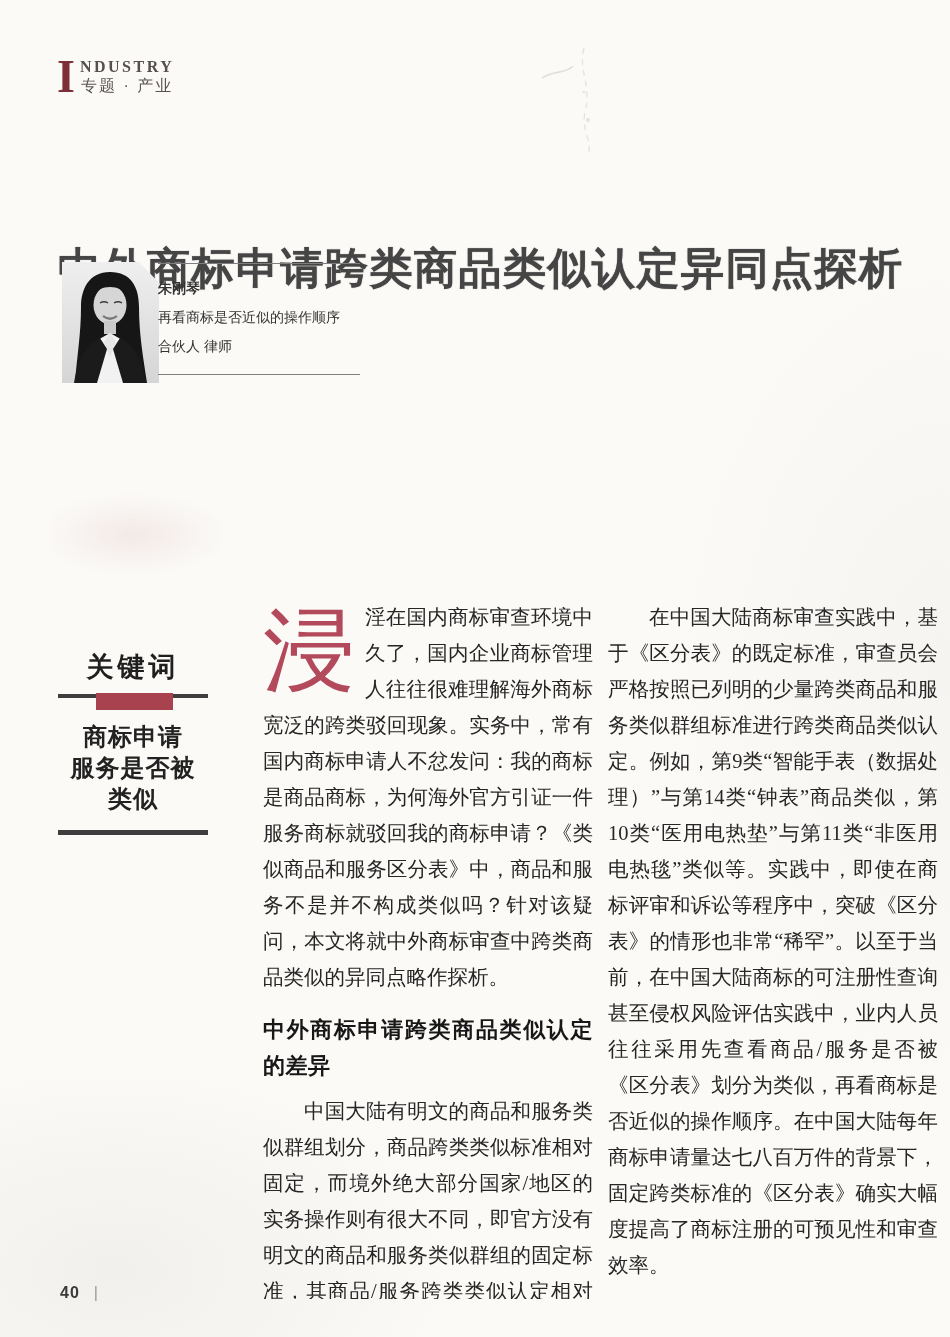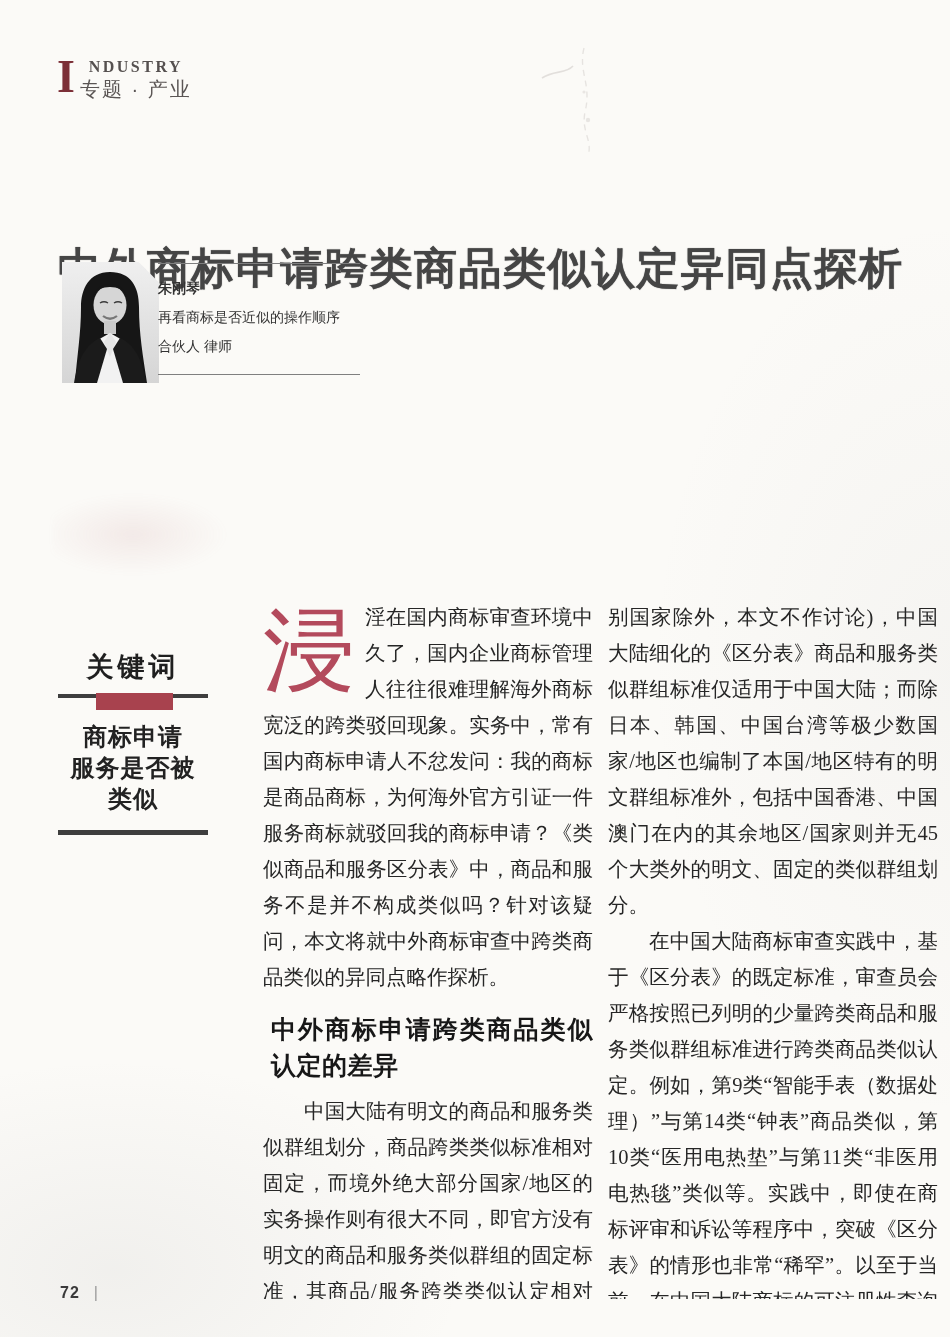--- a/index.html
+++ b/index.html
@@ -24,21 +24,21 @@
     color: #7c2f37;
   }
   .masthead-right { margin-left: 5px; padding-top: 2px; text-align: center; }
   .masthead-name {
     font-family: "Liberation Serif", serif;
     font-size: 16px; letter-spacing: 2.5px; color: #55504f; font-weight: 600;
   }
   .masthead-section {
     margin-top: 3px;
     font-family: "Liberation Sans", sans-serif;
-    font-size: 20px; letter-spacing: 2px; color: #5a5554;
+    font-size: 16px; letter-spacing: 2px; color: #5a5554;
   }
 
   
   .article-title {
     position: absolute; left: 58px; top: 192px; width: 840px;
     font-family: "Liberation Sans", "DejaVu Sans", sans-serif;
     font-size: 43px; font-weight: 700; letter-spacing: 1.5px;
     color: #454545; text-shadow: 0 0 1px #6a6a6a;
     white-space: nowrap;
     margin-top: 48px;
@@ -84,23 +84,23 @@
   .col2 { left: 608px; }
   .para { margin: 0; }
   .indent { text-indent: 2em; }
   .dropcap {
     float: left;
     font-size: 92px; line-height: 92px;
     margin: 6px 10px 0 0;
     font-weight: 500;
   }
   .sec-heading {
-    margin: 17px 0 9px 8px;
-    font-family: Liberation Serif, serif;
-    font-size: 25px; font-weight: 800; color: #171717; letter-spacing: 0.5px;
+    margin: 17px 0 9px 0;
+    font-family: Liberation Sans, sans-serif;
+    font-size: 22px; font-weight: 800; color: #171717; letter-spacing: 0.5px;
   }
 
   
   .pagenum {
     position: absolute; left: 60px; top: 1284px;
     font-family: "Liberation Sans", sans-serif;
     font-size: 16px; font-weight: 700; color: #3a3a3a; letter-spacing: 1px;
   }
   .pagenum-bar { color: #9a9a9a; font-weight: 400; margin-left: 14px; }
 
@@ -181,22 +181,21 @@
   <div class="col col1">
     <p class="para">
       <span class="dropcap" style="color:#b34a5c;">浸</span><span>淫在国内商标审查环境中久了，国内企业商标管理人往往很难理解海外商标宽泛的跨类驳回现象。实务中，常有国内商标申请人不忿发问：我的商标是商品商标，为何海外官方引证一件服务商标就驳回我的商标申请？《类似商品和服务区分表》中，商品和服务不是并不构成类似吗？针对该疑问，本文将就中外商标审查中跨类商品类似的异同点略作探析。</span>
     </p>
     <h3 class="sec-heading">中外商标申请跨类商品类似认定的差异</h3>
     <p class="para indent">中国大陆有明文的商品和服务类似群组划分，商品跨类类似标准相对固定，而境外绝大部分国家/地区的实务操作则有很大不同，即官方没有明文的商品和服务类似群组的固定标准，其商品/服务跨类类似认定相对更为主观、灵活。</p>
 
   </div>
 
   <div class="col col2">
-    <p class="para">别国家除外，本文不作讨论)，中国大陆细化的《区分表》商品和服务类似群组标准仅适用于中国大陆；而除日本、韩国、中国台湾等极少数国家/地区也编制了本国/地区特有的明文群组标准外，包括中国香港、中国澳门在内的其余地区/国家则并无45个大类外的明文、固定的类似群组划分。</p>
     <p class="para indent">在中国大陆商标审查实践中，基于《区分表》的既定标准，审查员会严格按照已列明的少量跨类商品和服务类似群组标准进行跨类商品类似认定。例如，第9类“智能手表（数据处理）”与第14类“钟表”商品类似，第10类“医用电热垫”与第11类“非医用电热毯”类似等。实践中，即使在商标评审和诉讼等程序中，突破《区分表》的情形也非常“稀罕”。以至于当前，在中国大陆商标的可注册性查询甚至侵权风险评估实践中，业内人员往往采用先查看商品/服务是否被《区分表》划分为类似，再看商标是否近似的操作顺序。在中国大陆每年商标申请量达七八百万件的背景下，固定跨类标准的《区分表》确实大幅度提高了商标注册的可预见性和审查效率。</p>
 
   </div>
 
   <div class="pagenum">
-    <span>72</span><span class="pagenum-bar">|</span>
+    <span>40</span><span class="pagenum-bar">|</span>
   </div>
 
 </div>
 
 </body></html>

